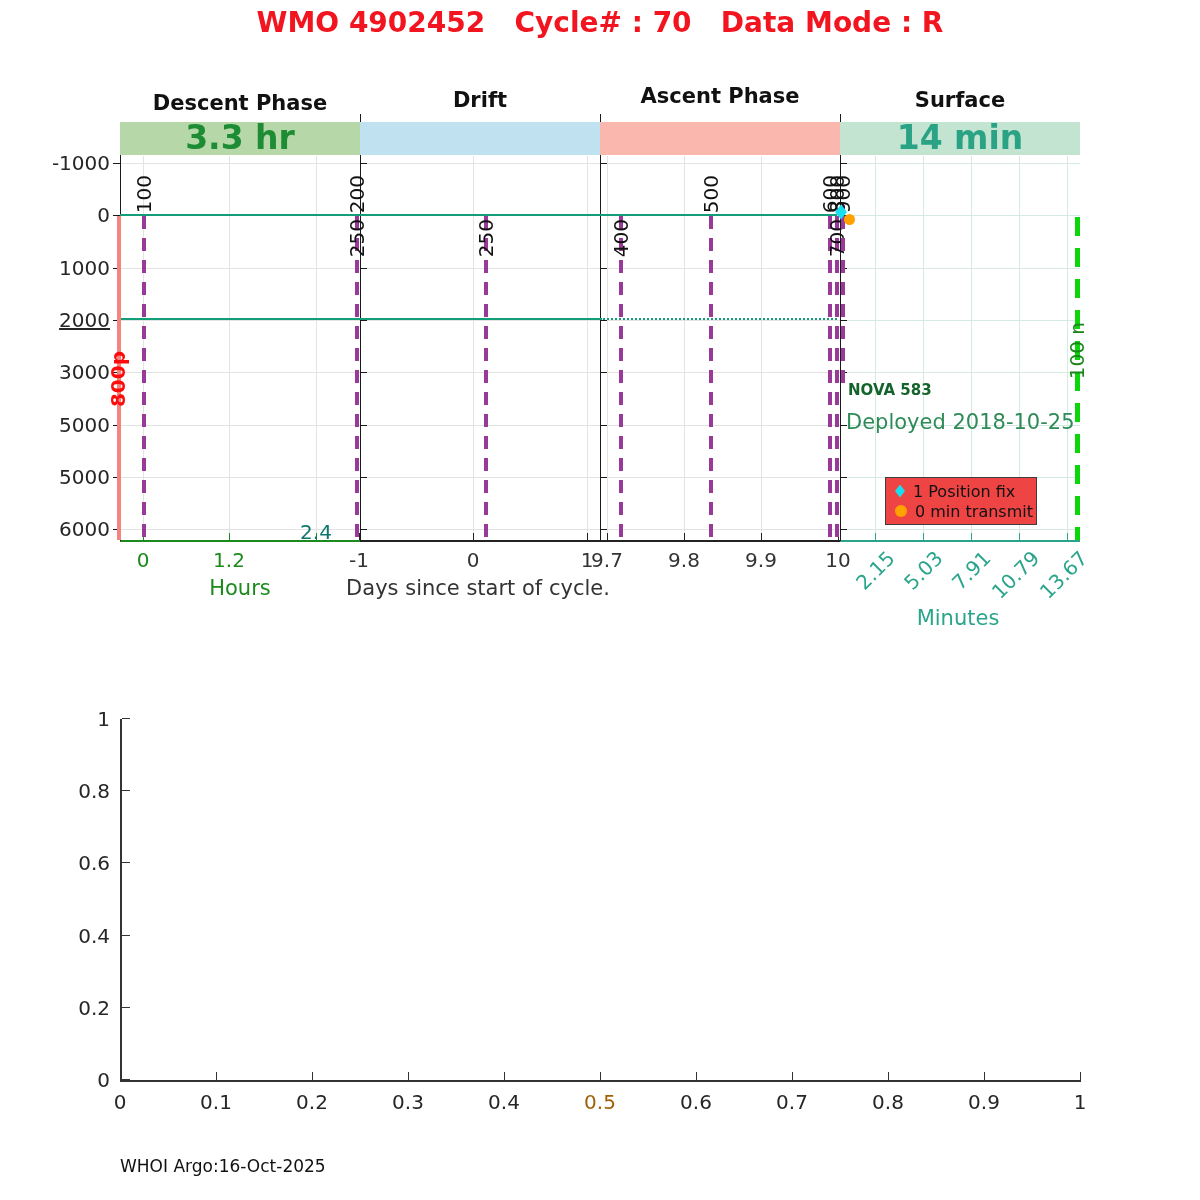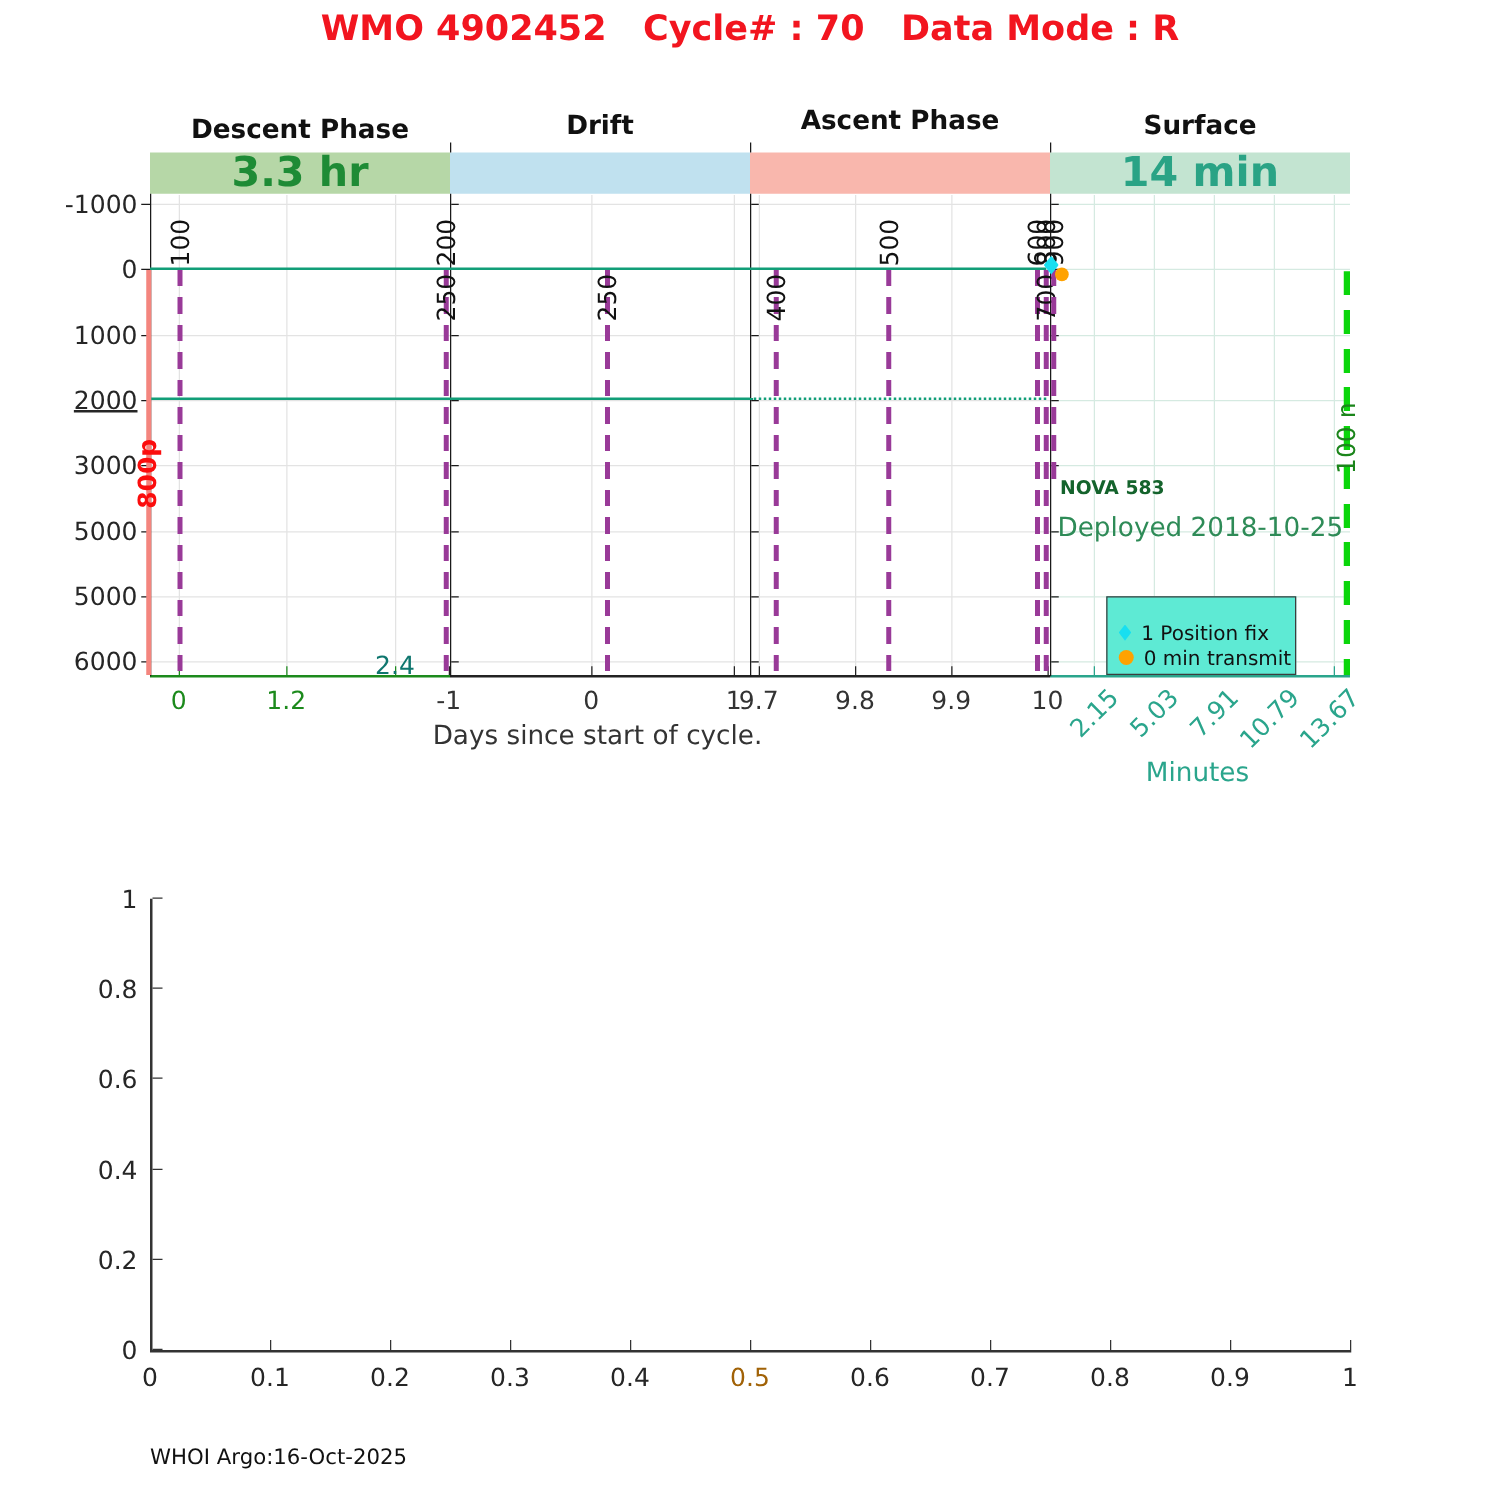--- a/index.html
+++ b/index.html
@@ -15,22 +15,22 @@
   .rot45{font-size:20px;transform:rotate(-45deg);transform-origin:100% 0;
          white-space:nowrap;height:24px;line-height:24px;}
   .vrot{writing-mode:vertical-rl;transform:rotate(180deg);font-size:20px;
         line-height:24px;white-space:nowrap;}
   .plab{color:#111;}
   .atitle{font-size:21px;text-align:center;}
   #title{position:absolute;left:0;top:6px;width:1200px;text-align:center;
          font-size:28px;font-weight:bold;color:#f2151f;white-space:pre;}
   #nova{position:absolute;left:848px;top:381px;font-size:15px;font-weight:bold;color:#14632c;}
   #deployed{position:absolute;left:846px;top:410px;font-size:21px;color:#2e8b57;}
-  #legend{position:absolute;left:885px;top:477px;width:152px;background:#5eead4;
-          border:1.5px solid #3d3d3d;box-sizing:border-box;padding:18px 0 3px 9px;}
+  #legend{position:absolute;left:885px;top:477px;width:152px;background:#ef4444;
+          border:1.5px solid #3d3d3d;box-sizing:border-box;padding:3px 0 3px 9px;}
   .lrow{display:flex;align-items:center;height:20px;gap:8px;font-size:16px;color:#111;}
   .ldia{width:10px;height:13px;background:#18dff0;flex:0 0 auto;
         clip-path:polygon(50% 0,100% 50%,50% 100%,0 50%);}
   .lcir{width:12px;height:12px;border-radius:50%;background:#ffa200;flex:0 0 auto;}
   #footer{position:absolute;left:120px;top:1156px;font-size:17px;color:#111;}
 </style>
 </head>
 <body>
 
 <div id="layer">
@@ -147,20 +147,21 @@
     <div class="abs" style="left: 601px; top: 529px; width: 6px; height: 1.2px; background: rgb(26, 26, 26);"></div>
     <div class="abs" style="left: 840px; top: 155px; width: 1.3px; height: 386px; background: rgb(26, 26, 26);"></div>
     <div class="abs" style="left: 841px; top: 163px; width: 6px; height: 1.2px; background: rgb(26, 26, 26);"></div>
     <div class="abs" style="left: 841px; top: 215px; width: 6px; height: 1.2px; background: rgb(26, 26, 26);"></div>
     <div class="abs" style="left: 841px; top: 268px; width: 6px; height: 1.2px; background: rgb(26, 26, 26);"></div>
     <div class="abs" style="left: 841px; top: 320px; width: 6px; height: 1.2px; background: rgb(26, 26, 26);"></div>
     <div class="abs" style="left: 841px; top: 372px; width: 6px; height: 1.2px; background: rgb(26, 26, 26);"></div>
     <div class="abs" style="left: 841px; top: 425px; width: 6px; height: 1.2px; background: rgb(26, 26, 26);"></div>
     <div class="abs" style="left: 841px; top: 477px; width: 6px; height: 1.2px; background: rgb(26, 26, 26);"></div>
     <div class="abs" style="left: 841px; top: 529px; width: 6px; height: 1.2px; background: rgb(26, 26, 26);"></div>
+    <div class="abs atitle" style="left: 90px; top: 576px; width: 300px; color: rgb(28, 138, 28);">Hours</div>
     <div class="abs atitle" style="left: 328px; top: 576px; width: 300px; color: rgb(51, 51, 51);">Days since start of cycle.</div>
     <div class="abs atitle" style="left: 808px; top: 606px; width: 300px; color: rgb(42, 165, 140);">Minutes</div>
     <div class="abs" style="left: 120px; top: 214px; width: 717px; height: 2.4px; background: rgb(18, 158, 120);"></div>
     <div class="abs" style="left: 120px; top: 318px; width: 480px; height: 2.4px; background: rgb(18, 158, 120);"></div>
     <div class="abs" style="left: 600px; top: 318px; width: 237px; height: 0px; border-top: 2px dotted rgb(18, 158, 120);"></div>
     <div class="abs" style="left: 117px; top: 216px; width: 4px; height: 324px; background: rgb(244, 133, 126);"></div>
     <div class="abs vrot" style="left: 106px; bottom: 793px; color: rgb(251, 13, 13); font-weight: 600;">800p</div>
     <div class="abs" style="left: 141.8px; top: 216px; width: 4.4px; height: 324px; background: repeating-linear-gradient(rgb(153, 58, 152) 0px, rgb(153, 58, 152) 13px, transparent 13px, transparent 22px);"></div>
     <div class="abs vrot plab" style="left: 132px; bottom: 987px;">100</div>
     <div class="abs" style="left: 354.8px; top: 216px; width: 4.4px; height: 324px; background: repeating-linear-gradient(rgb(153, 58, 152) 0px, rgb(153, 58, 152) 13px, transparent 13px, transparent 22px);"></div>

